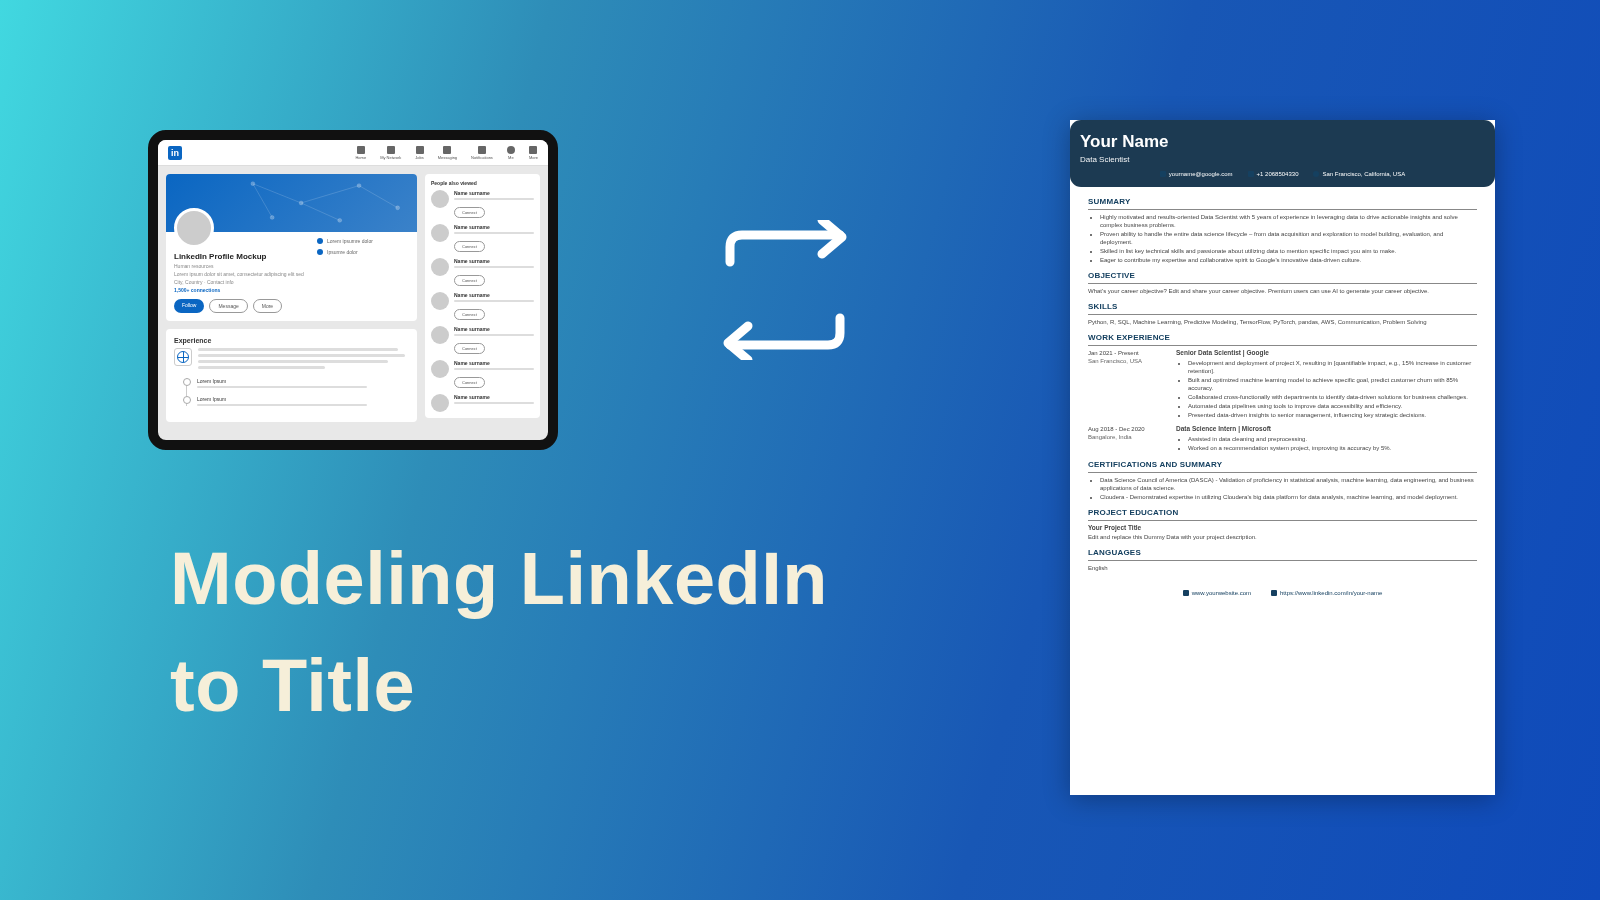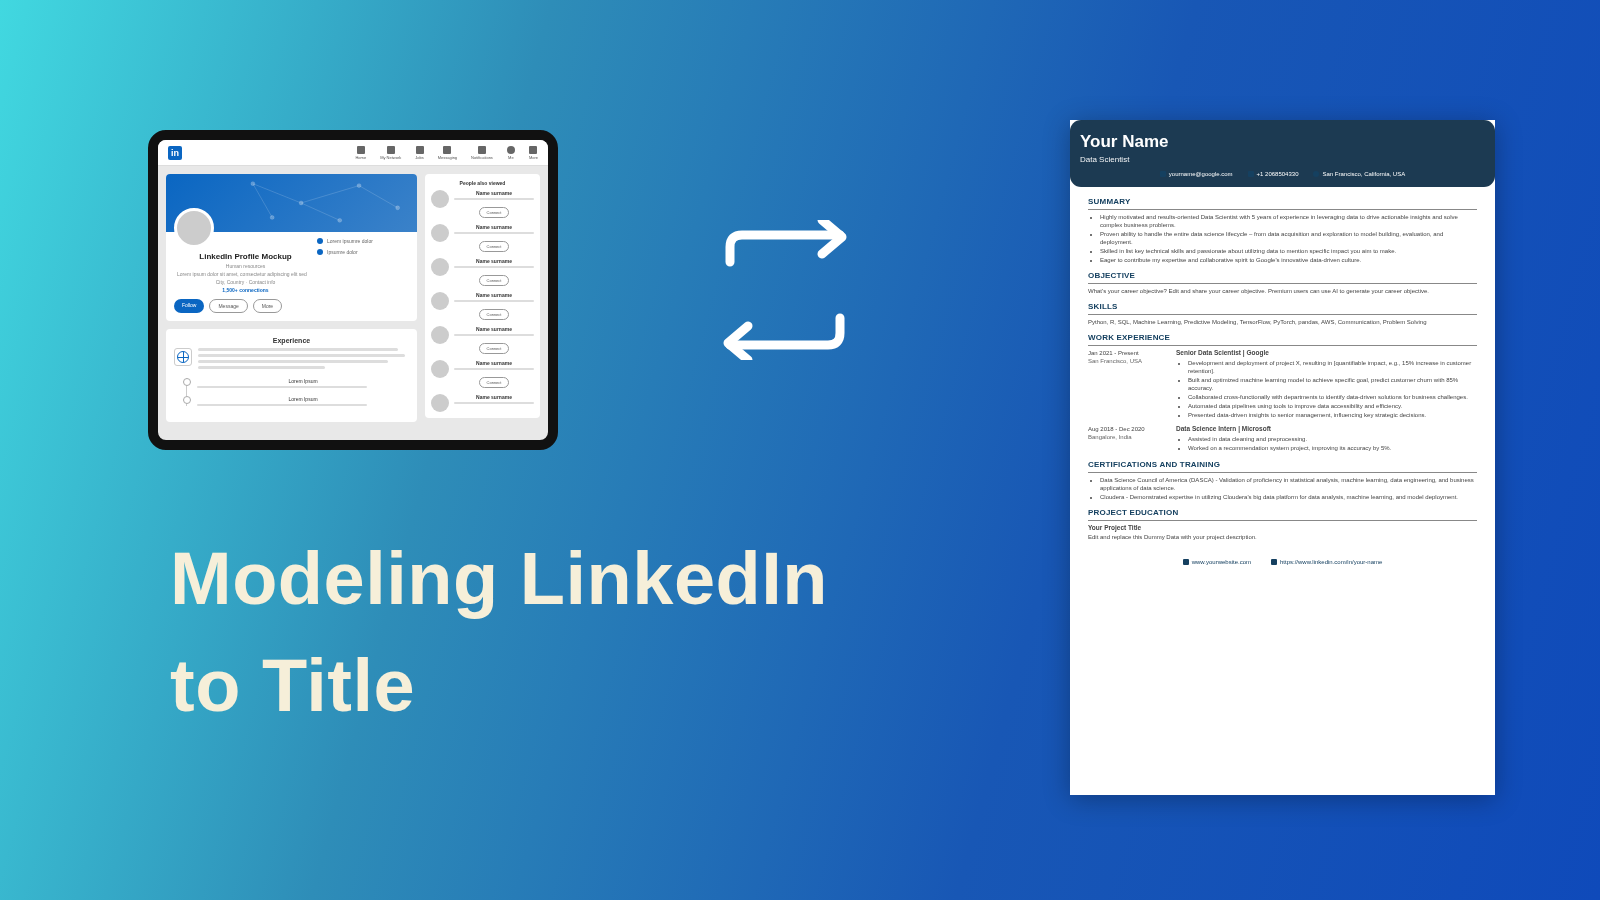--- a/index.html
+++ b/index.html
@@ -61,21 +61,21 @@
     font-size: 9px;
     font-weight: 700;
     display: flex; align-items: center; justify-content: center;
   }
   .li-nav { margin-left: auto; display: flex; gap: 14px; }
   .li-nav-item {
     display: flex; flex-direction: column; align-items: center;
     font-size: 4px; color: #555;
   }
   .li-nav-item .ico { width: 8px; height: 8px; background: #666; border-radius: 1px; margin-bottom: 1px;}
-  .li-body { display: flex; gap: 8px; padding: 8px; text-align: center; }
+  .li-body { display: flex; gap: 8px; padding: 8px; }
   .li-main { flex: 1; display: flex; flex-direction: column; gap: 8px; }
   .card { background: #fff; border-radius: 4px; padding: 8px; }
   .cover { height: 58px; background: linear-gradient(135deg,#0a66c2,#3b82c9); margin: -8px -8px 0 -8px; border-radius: 4px 4px 0 0; position: relative;}
   .cover svg { position: absolute; inset:0; }
   .avatar-big {
     width: 40px; height: 40px; border-radius: 50%;
     background: #ccc; border: 3px solid #fff;
     margin-top: -24px; position: relative; z-index: 2;
   }
   .profile-row { display: flex; align-items: flex-start; }
@@ -375,30 +375,34 @@
         <div class="work-right">
           <div class="work-title">Data Science Intern | Microsoft</div>
           <ul>
             <li>Assisted in data cleaning and preprocessing.</li>
             <li>Worked on a recommendation system project, improving its accuracy by 5%.</li>
           </ul>
         </div>
       </div>
     </div>
     <div class="r-sec">
-      <div class="r-sec-title">CERTIFICATIONS AND TRAINING</div>
+      <div class="r-sec-title">CERTIFICATIONS AND SUMMARY</div>
       <ul>
         <li>Data Science Council of America (DASCA) - Validation of proficiency in statistical analysis, machine learning, data engineering, and business applications of data science.</li>
         <li>Cloudera - Demonstrated expertise in utilizing Cloudera's big data platform for data analysis, machine learning, and model deployment.</li>
       </ul>
     </div>
     <div class="r-sec">
       <div class="r-sec-title">PROJECT EDUCATION</div>
       <div style="font-weight:700;font-size:6.5px">Your Project Title</div>
       <div>Edit and replace this Dummy Data with your project description.</div>
+    </div>
+    <div class="r-sec">
+      <div class="r-sec-title">LANGUAGES</div>
+      <div>English</div>
     </div>
   </div>
   <div class="r-footer">
     <span>
         <span class="mini-ico"></span>
         <span>www.yourwebsite.com</span>
       </span>
     <span>
         <span class="mini-ico"></span>
         <span>https://www.linkedin.com/in/your-name</span>

